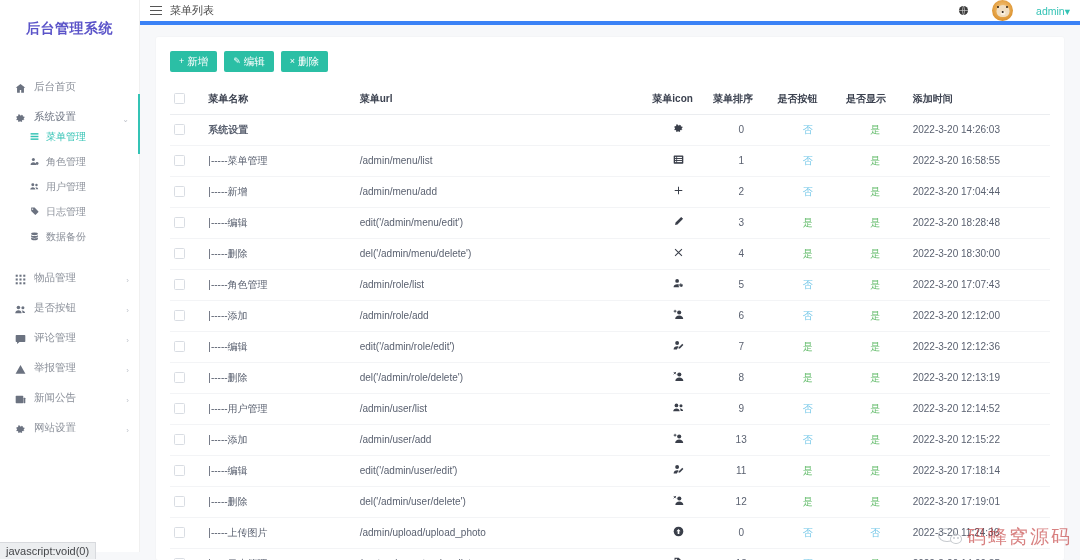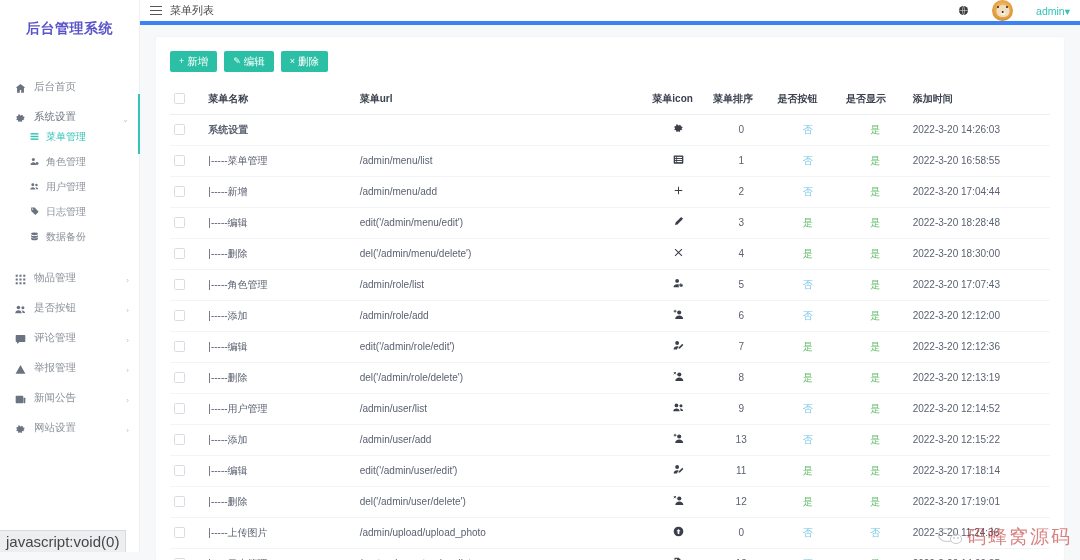--- a/index.html
+++ b/index.html
@@ -135,23 +135,23 @@
     vertical-align: middle;
   }
   .row-name-0 { font-weight: bold; color: #3c4250; }
   .ind2 { padding-left: 22px; }
   .icon-cell { font-size: 11px; color: #3a3f4a; display: inline-block; line-height: 1; }
   .v-no  { color: #74c7e8; }
   .v-yes { color: #62bb6a; }
   .t-time { color: #3fae79; }
 
   .statusbar {
-    position: absolute; left: 0; bottom: 8px;
+    position: absolute; left: 0; bottom: 1px;
     background: #eceef0; color: #45474a;
-    font-size: 15px; padding: 2px 6px;
+    font-size: 11px; padding: 2px 6px;
     border: 1px solid #d8dade; border-left: none; border-bottom: none;
     z-index: 50; font-family: "Liberation Sans", sans-serif;
   }
 
   .watermark {
     position: absolute; right: 8px; bottom: 10px;
     display: flex; align-items: center; gap: 5px;
     opacity: 0.55; pointer-events: none; z-index: 40;
   }
   .wm-text { font-size: 19px; font-weight: normal; color: #b91c1c; letter-spacing: 2px; }

